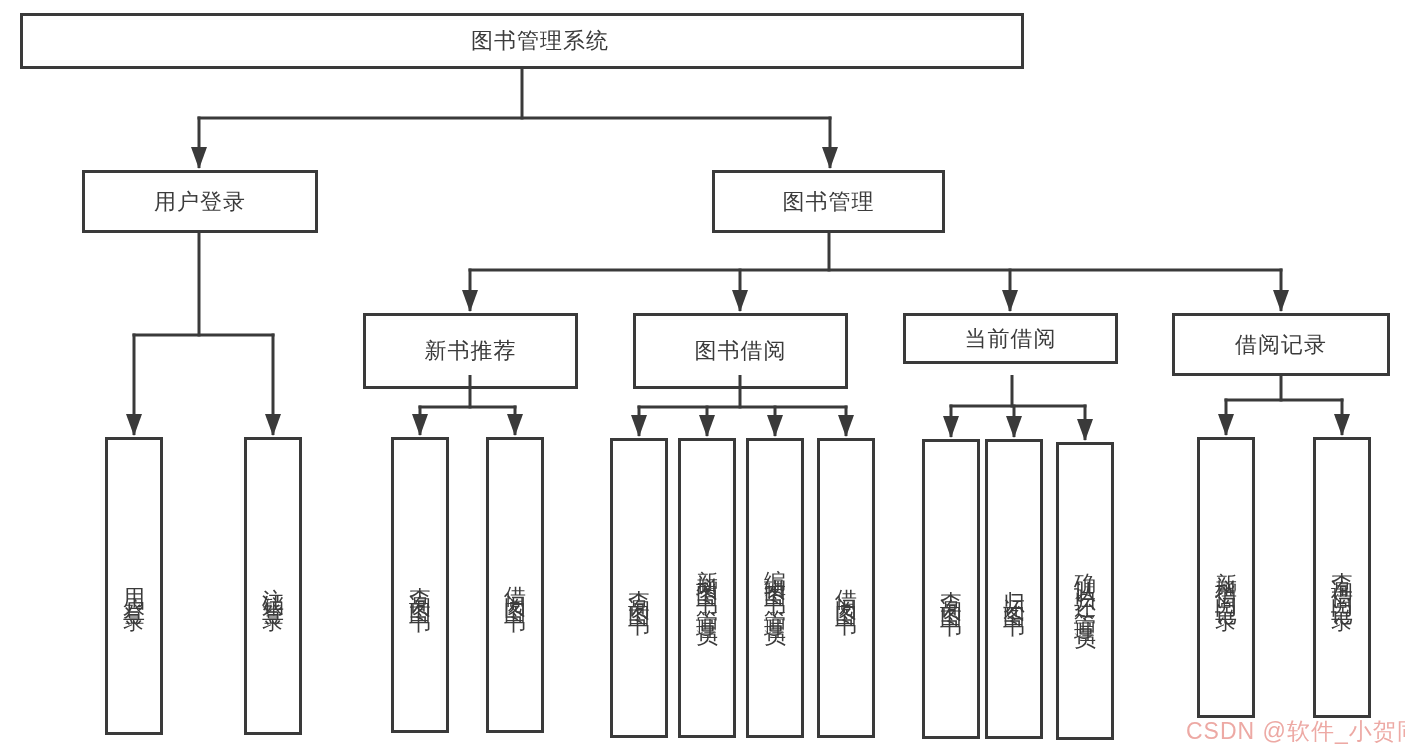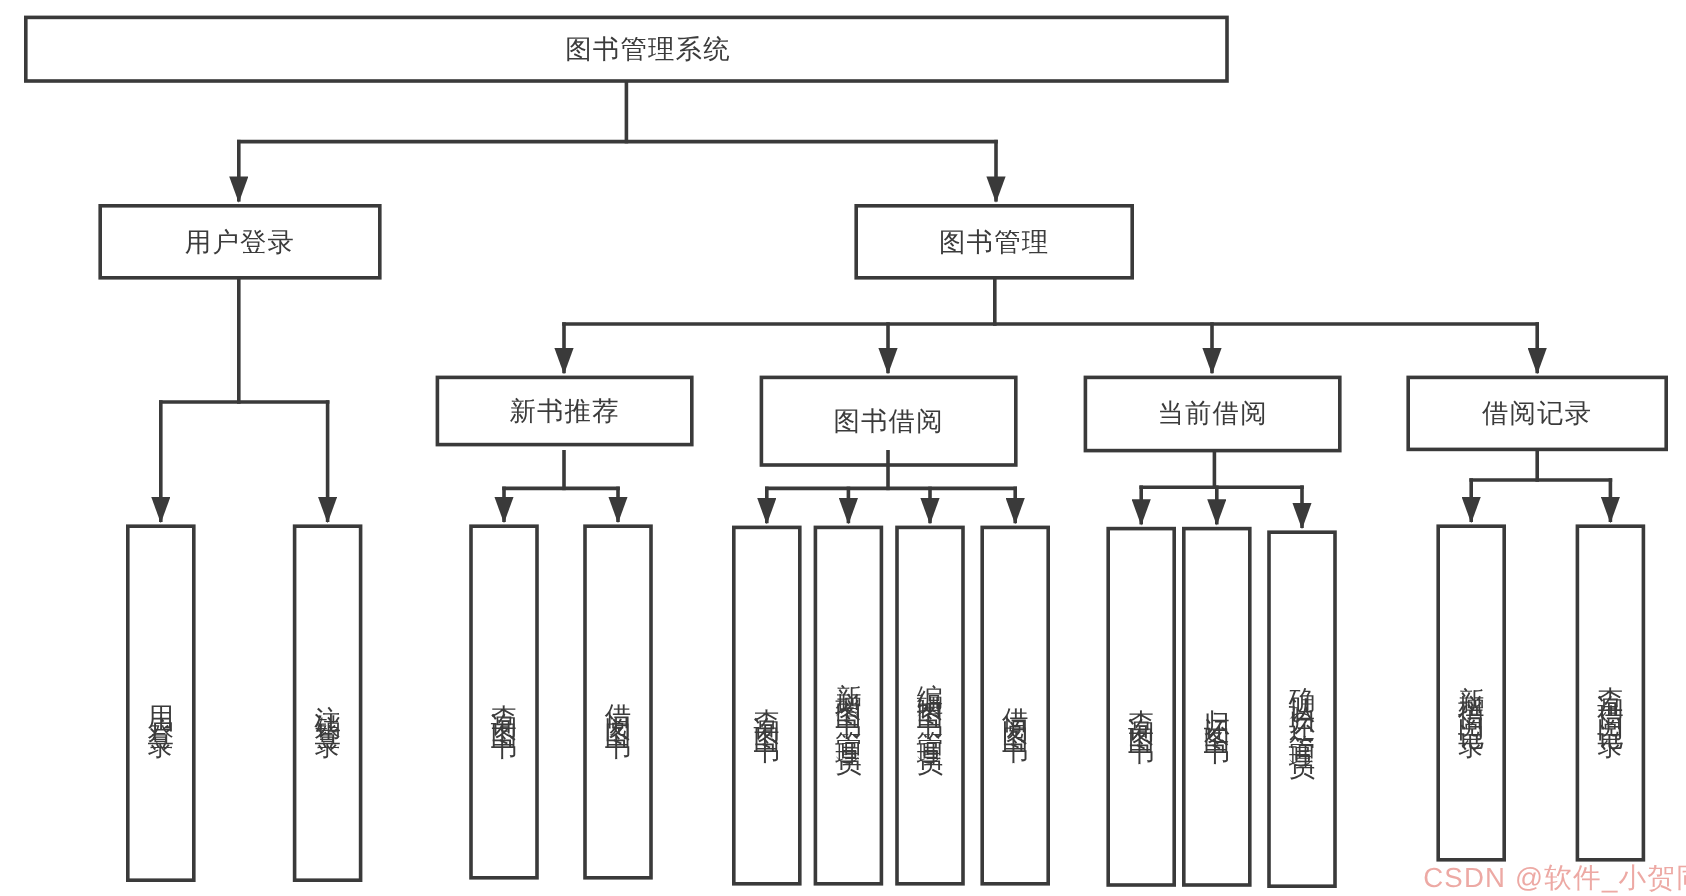--- a/index.html
+++ b/index.html
@@ -53,23 +53,23 @@
     text-orientation: mixed;
     letter-spacing: 8px;
     line-height: 1;
   }
   
   .n-root            { left: 20px;   top: 13px;  width: 1004px; height: 56px; padding-left: 36px; }
   
   .n-user-login      { left: 82px;   top: 170px; width: 236px;  height: 63px; }
   .n-book-mgmt       { left: 712px;  top: 170px; width: 233px;  height: 63px; }
   
-  .n-new-book-rec    { left: 363px;  top: 313px; width: 215px;  height: 59px; text-align: right; }
+  .n-new-book-rec    { left: 363px;  top: 313px; width: 215px;  height: 76px; text-align: right; }
   .n-book-borrow     { left: 633px;  top: 313px; width: 215px;  height: 76px; }
-  .n-current-borrow  { left: 903px;  top: 313px; width: 215px;  height: 64px; }
+  .n-current-borrow  { left: 903px;  top: 313px; width: 215px;  height: 51px; }
   .n-borrow-records  { left: 1172px; top: 313px; width: 218px;  height: 63px; }
   
   .n-leaf-login      { left: 105px;  top: 437px; width: 58px; height: 298px; }
   .n-leaf-logout     { left: 244px;  top: 437px; width: 58px; height: 298px; }
   .n-leaf-rec-query  { left: 391px;  top: 437px; width: 58px; height: 296px; }
   .n-leaf-rec-borrow { left: 486px;  top: 437px; width: 58px; height: 296px; }
   .n-leaf-bb-query   { left: 610px;  top: 438px; width: 58px; height: 300px; }
   .n-leaf-bb-add     { left: 678px;  top: 438px; width: 58px; height: 300px; }
   .n-leaf-bb-edit    { left: 746px;  top: 438px; width: 58px; height: 300px; }
   .n-leaf-bb-borrow  { left: 817px;  top: 438px; width: 58px; height: 300px; }

